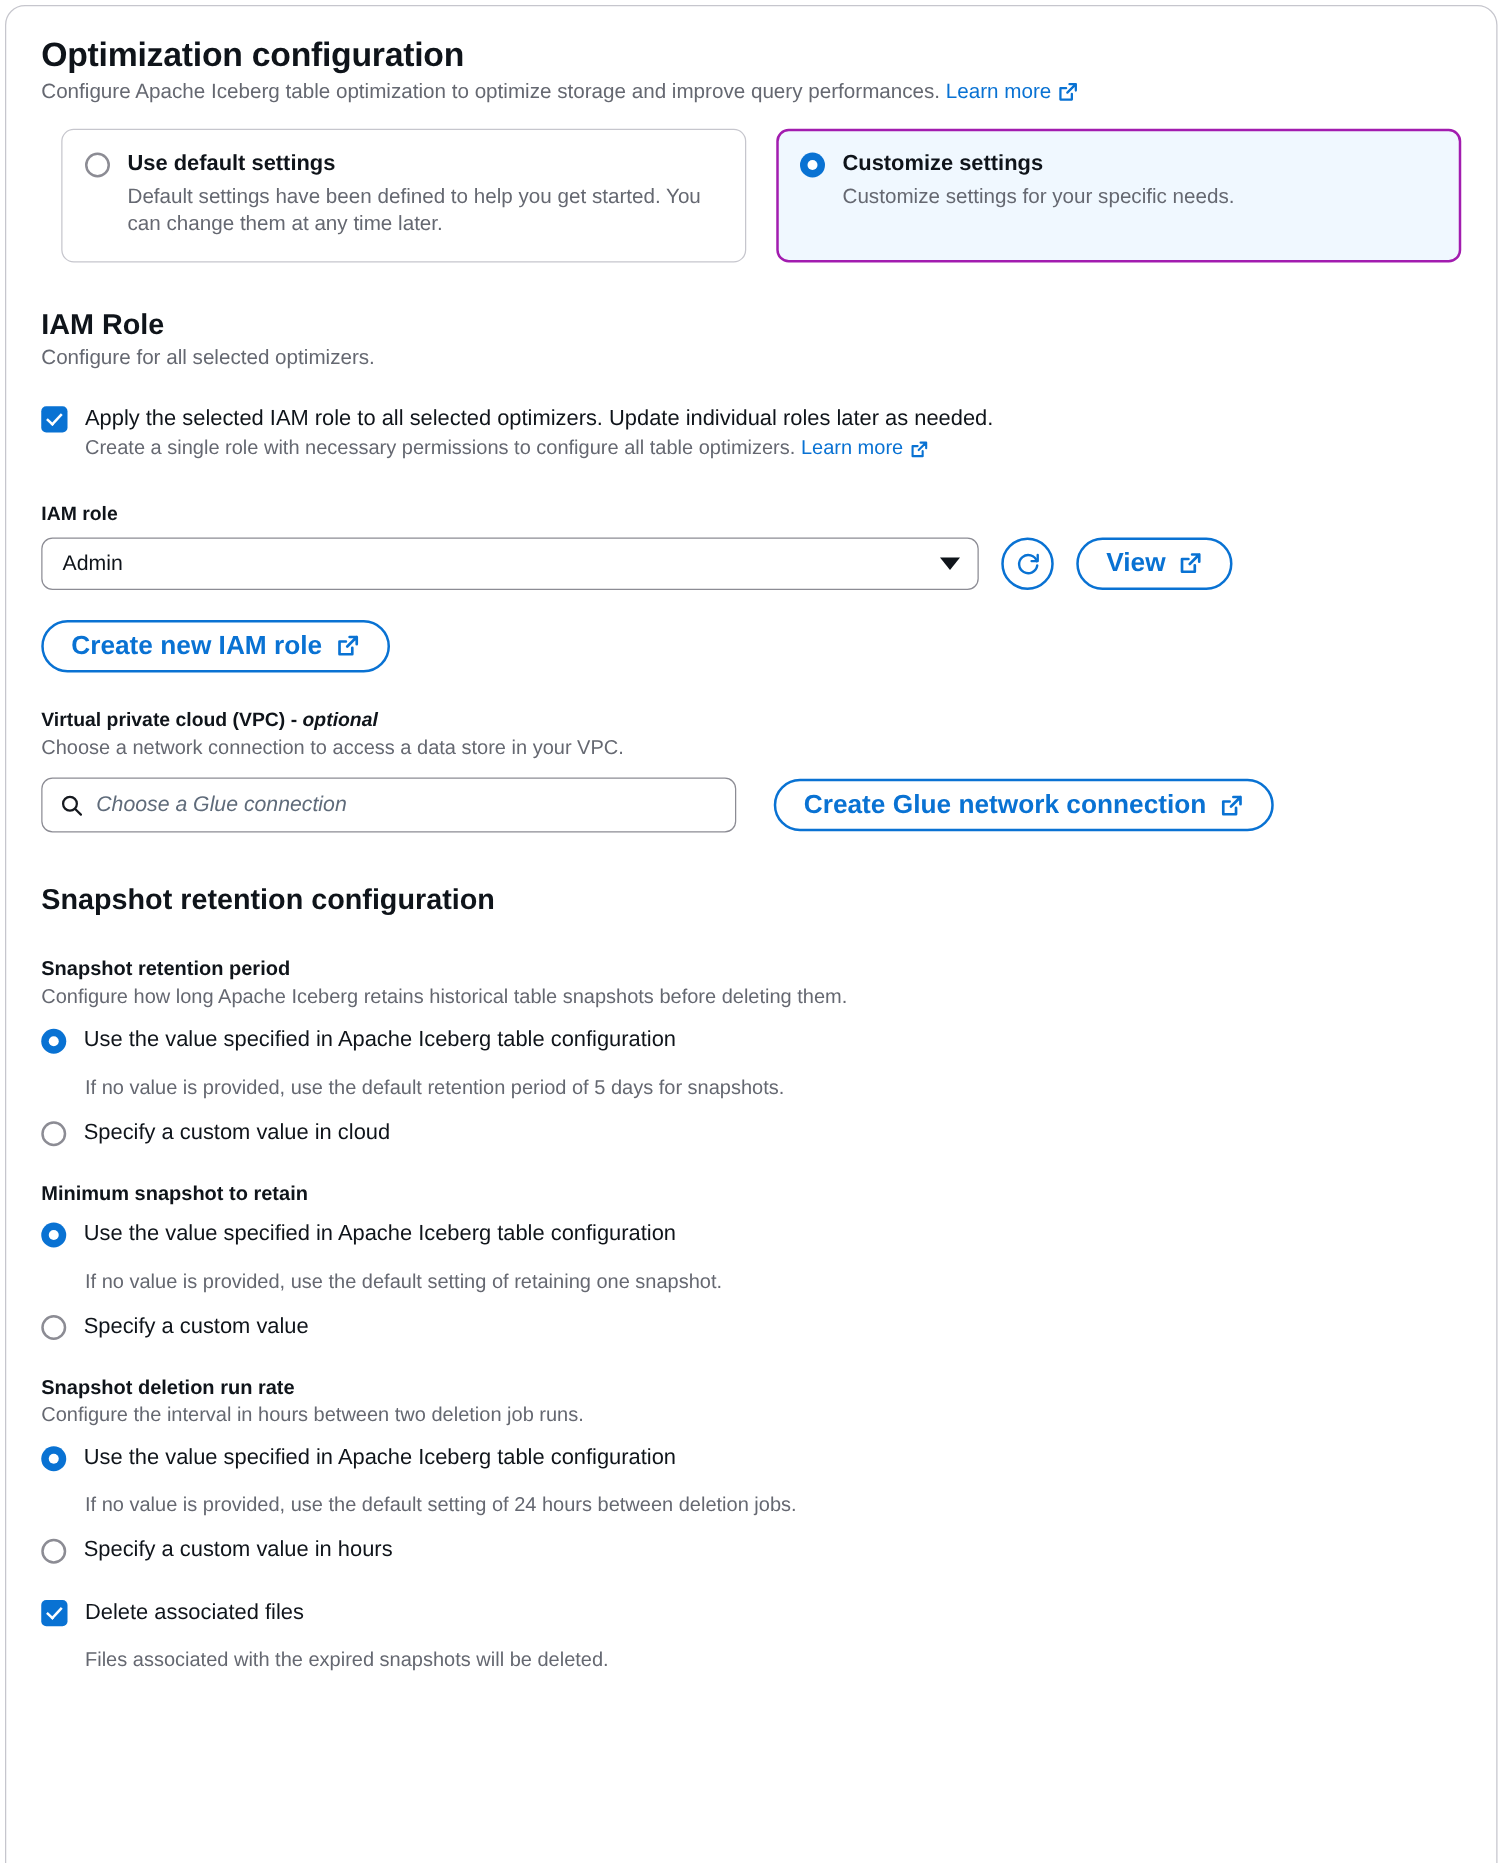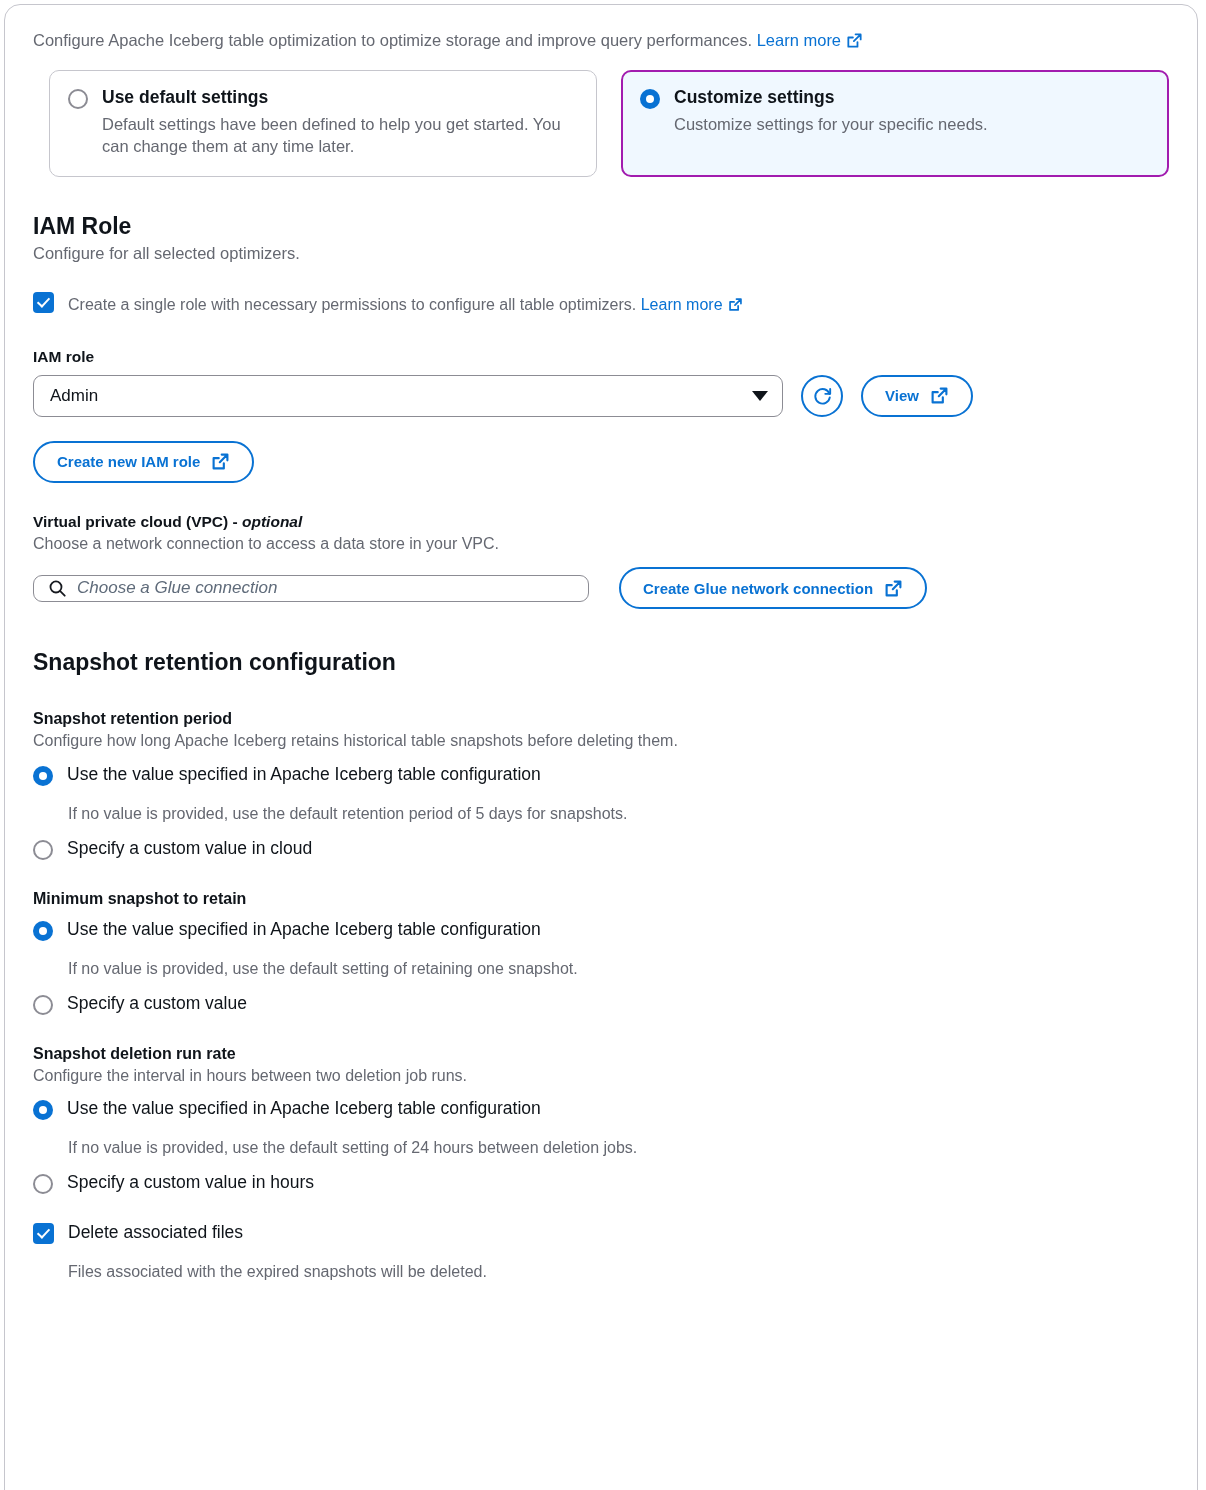--- a/index.html
+++ b/index.html
@@ -180,21 +180,21 @@
     color: #0f141a;
   }
   .caret {
     width: 0; height: 0;
     border-left: 8px solid transparent;
     border-right: 8px solid transparent;
     border-top: 10px solid #0f141a;
   }
   .search-box {
     width: 556px;
-    height: 27px;
+    height: 44px;
     border: 1px solid #8c8c94;
     border-radius: 9px;
     background: #fff;
     display: flex;
     align-items: center;
     gap: 10px;
     padding: 0 14px;
   }
   .search-ph {
     font-size: 17px;
@@ -202,21 +202,21 @@
     color: #5f6b7a;
   }
 
   
   .btn-outline {
     height: 42px;
     border: 2px solid #0972d3;
     border-radius: 22px;
     background: #fff;
     color: #0972d3;
-    font-size: 15px;
+    font-size: 21px;
     font-weight: 700;
     font-family: "Liberation Sans", sans-serif;
     display: inline-flex;
     align-items: center;
     justify-content: center;
     gap: 11px;
     padding: 0 22px;
     cursor: pointer;
     white-space: nowrap;
   }
@@ -230,20 +230,21 @@
     justify-content: center;
     cursor: pointer;
     padding: 0;
   }
 </style>
 </head>
 <body>
 
 <div class="panel">
 
+  <h1 class="section-title">Optimization configuration</h1>
   <div class="desc">
     <span>Configure Apache Iceberg table optimization to optimize storage and improve query performances.</span>
     <a class="link inline-ext" href="#">
       <span>Learn more</span>
       <svg class="ext-icon" width="17" height="17" viewBox="0 0 16 16" fill="none">
         <path d="M2.2 5.2h4.3M2.2 5.2v8.6h8.6V9.5" stroke="#0972d3" stroke-width="1.7" stroke-linecap="round" stroke-linejoin="round"></path>
         <path d="M9.0 2.2h4.8v4.8M13.8 2.2L7.4 8.6" stroke="#0972d3" stroke-width="1.7" stroke-linecap="round" stroke-linejoin="round"></path>
       </svg>
     </a>
   </div>
@@ -269,20 +270,21 @@
   </div>
 
   <div style="margin-top:36px;">
     <h2 class="sub-head">IAM Role</h2>
     <div class="desc">Configure for all selected optimizers.</div>
   </div>
 
   <div class="opt-row" style="margin-top:26px;">
     <div class="checkbox checked"></div>
     <div>
+      <div class="opt-label">Apply the selected IAM role to all selected optimizers. Update individual roles later as needed.</div>
       <div class="desc-sm" style="margin-top:3px;">
         <span>Create a single role with necessary permissions to configure all table optimizers.</span>
         <a class="link inline-ext" href="#">
           <span>Learn more</span>
           <svg class="ext-icon" width="15" height="15" viewBox="0 0 16 16" fill="none">
             <path d="M2.2 5.2h4.3M2.2 5.2v8.6h8.6V9.5" stroke="#0972d3" stroke-width="1.8" stroke-linecap="round" stroke-linejoin="round"></path>
             <path d="M9.0 2.2h4.8v4.8M13.8 2.2L7.4 8.6" stroke="#0972d3" stroke-width="1.8" stroke-linecap="round" stroke-linejoin="round"></path>
           </svg>
         </a>
       </div>

